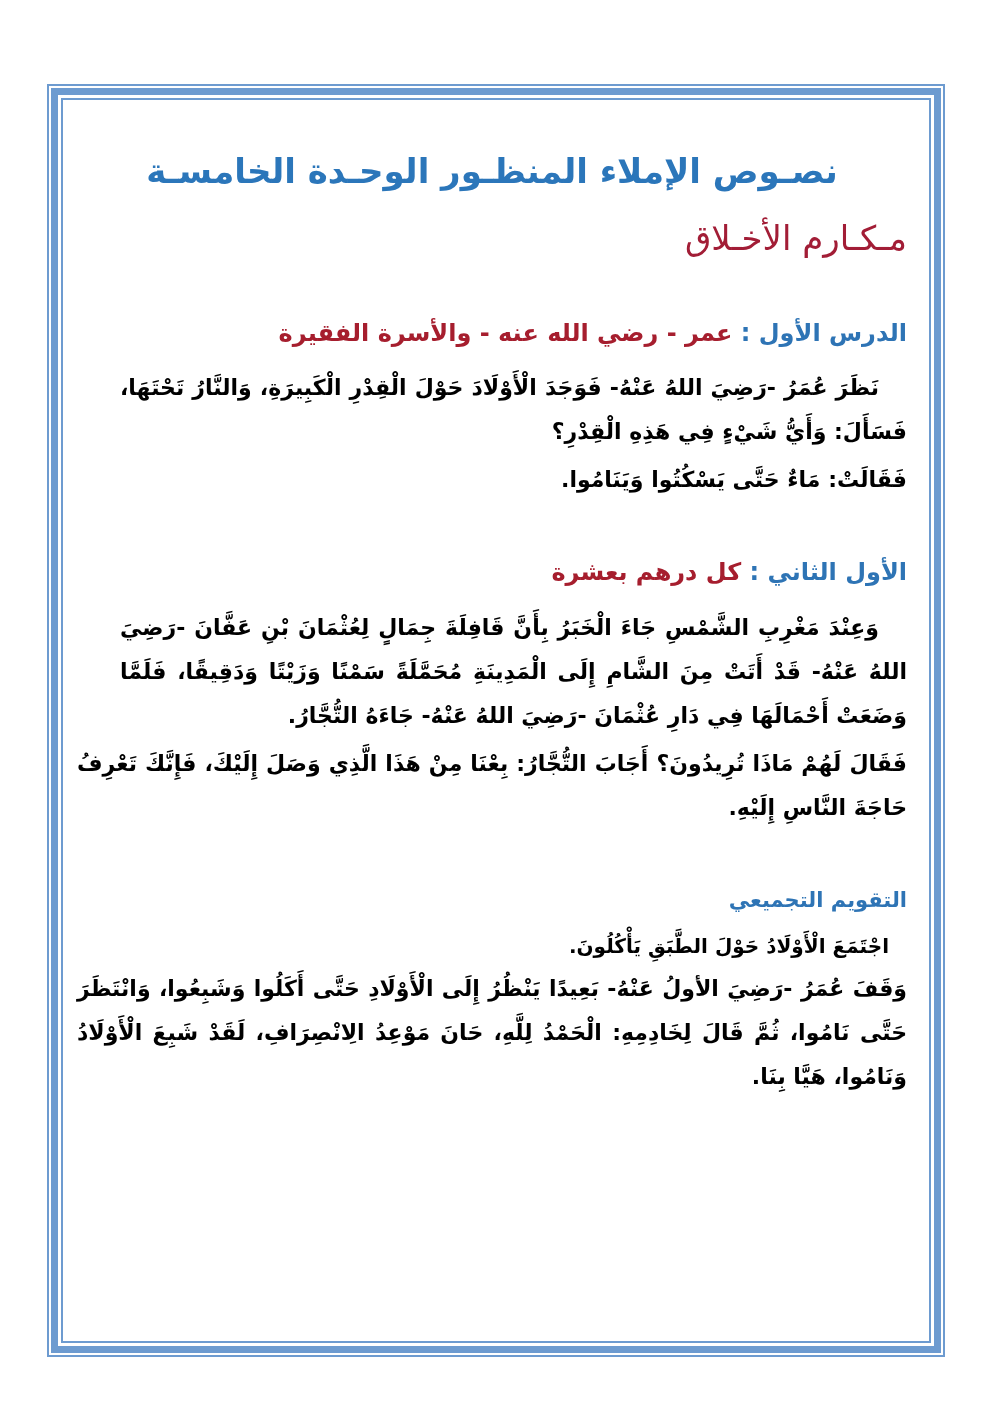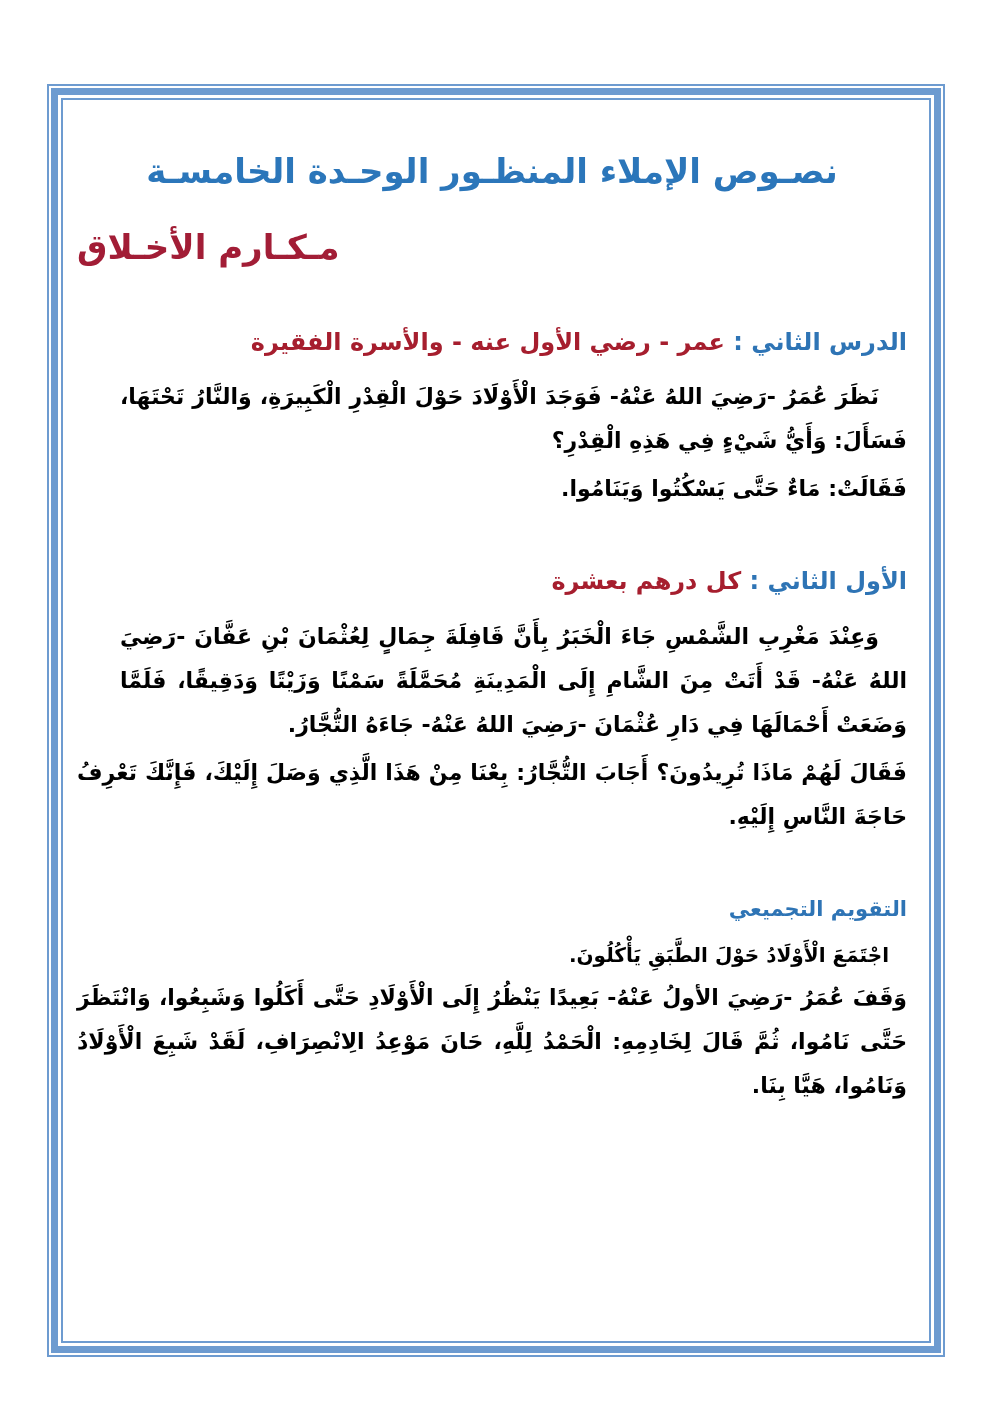--- a/index.html
+++ b/index.html
@@ -48,24 +48,24 @@
   }
   .doc-title {
     margin-top: 46px;
     text-align: center;
     font-size: 34px;
     font-weight: bold;
     color: var(--title_blue);
     line-height: 1.5;
   }
   .doc-subtitle {
-    margin-top: 27px;
-    text-align: left;
+    margin-top: 18px;
+    text-align: right;
     font-size: 34px;
-    font-weight: bold;
+    font-weight: normal;
     color: var(--dark_red);
     line-height: 1.4;
   }
   .lesson-heading {
     margin-top: 54px;
     margin-bottom: 16px;
     text-align: right;
     font-size: 24px;
     font-weight: bold;
     line-height: 1.4;
@@ -107,21 +107,21 @@
 <div class="frame-outer">
   <div class="frame-mid">
     <div class="frame-inner">
       <div class="content">
 
         <div class="doc-title">نصـوص الإملاء المنظـور الوحـدة الخامسـة</div>
 
         <div class="doc-subtitle">مـكـارم الأخـلاق</div>
 
         <div class="lesson-heading">
-          <span class="h-blue">الدرس الثاني : </span><span class="h-red">عمر - رضي الأول عنه - والأسرة الفقيرة</span>
+          <span class="h-blue">الدرس الأول : </span><span class="h-red">عمر - رضي الله عنه - والأسرة الفقيرة</span>
         </div>
 
         <p class="body-par indent">نَظَرَ عُمَرُ -رَضِيَ اللهُ عَنْهُ- فَوَجَدَ الْأَوْلَادَ حَوْلَ الْقِدْرِ الْكَبِيرَةِ، وَالنَّارُ تَحْتَهَا، فَسَأَلَ: وَأَيُّ شَيْءٍ فِي هَذِهِ الْقِدْرِ؟</p>
         <p class="body-par">فَقَالَتْ: مَاءٌ حَتَّى يَسْكُتُوا وَيَنَامُوا.</p>
 
         <div class="lesson-heading">
           <span class="h-blue">الأول الثاني : </span><span class="h-red">كل درهم بعشرة</span>
         </div>
 
         <p class="body-par indent">وَعِنْدَ مَغْرِبِ الشَّمْسِ جَاءَ الْخَبَرُ بِأَنَّ قَافِلَةَ جِمَالٍ لِعُثْمَانَ بْنِ عَفَّانَ -رَضِيَ اللهُ عَنْهُ- قَدْ أَتَتْ مِنَ الشَّامِ إِلَى الْمَدِينَةِ مُحَمَّلَةً سَمْنًا وَزَيْتًا وَدَقِيقًا، فَلَمَّا وَضَعَتْ أَحْمَالَهَا فِي دَارِ عُثْمَانَ -رَضِيَ اللهُ عَنْهُ- جَاءَهُ التُّجَّارُ.</p>

